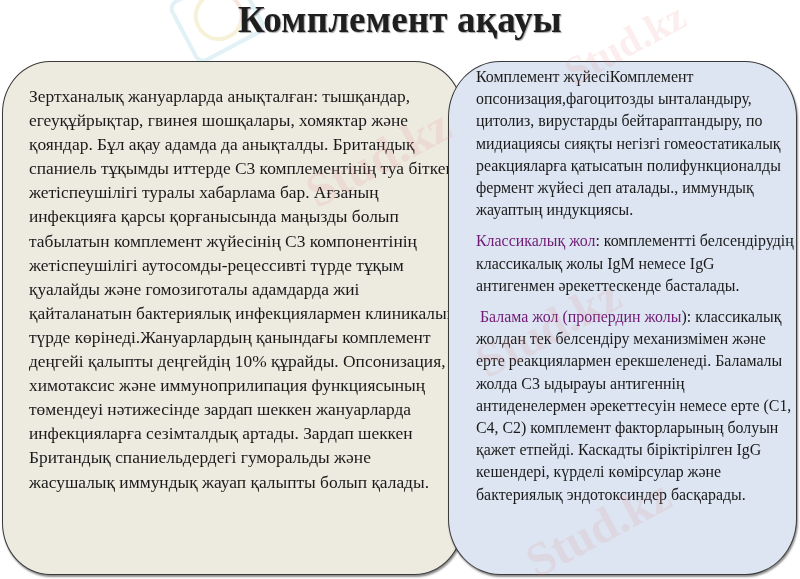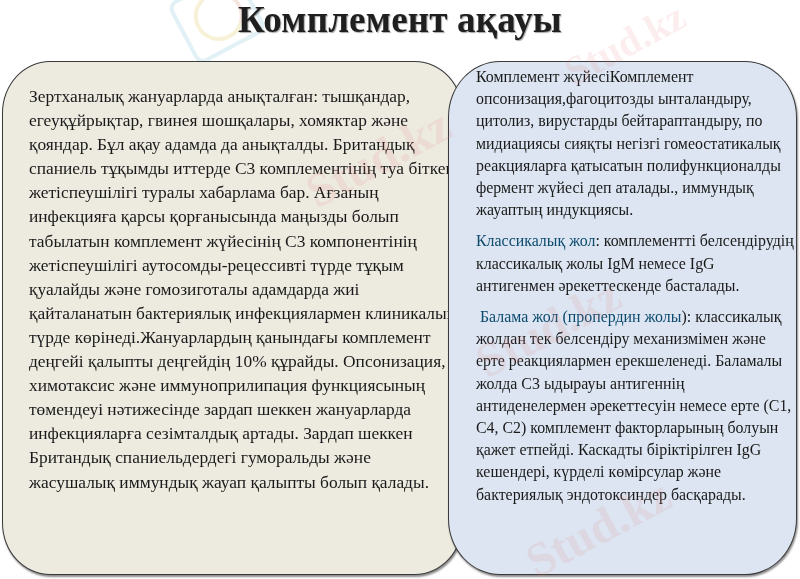--- a/index.html
+++ b/index.html
@@ -84,21 +84,21 @@
       left: 27px; top: 4px;
       width: 318px;
       color: #1a1a1a;
       font-size: 15.9px;
       line-height: 22.2px;
     }
     .right-content p {
       margin: 0 0 9px 0;
     }
     .red {
-      color: #0c4a6e;
+      color: #701a75;
       text-align: right;
     }
     .wm-text {
       position: absolute;
       font-family: "Liberation Serif", serif;
       font-weight: bold;
       color: rgba(230, 120, 120, 0.13);
       font-size: 48px;
       transform: rotate(-28deg);
       z-index: 5;

